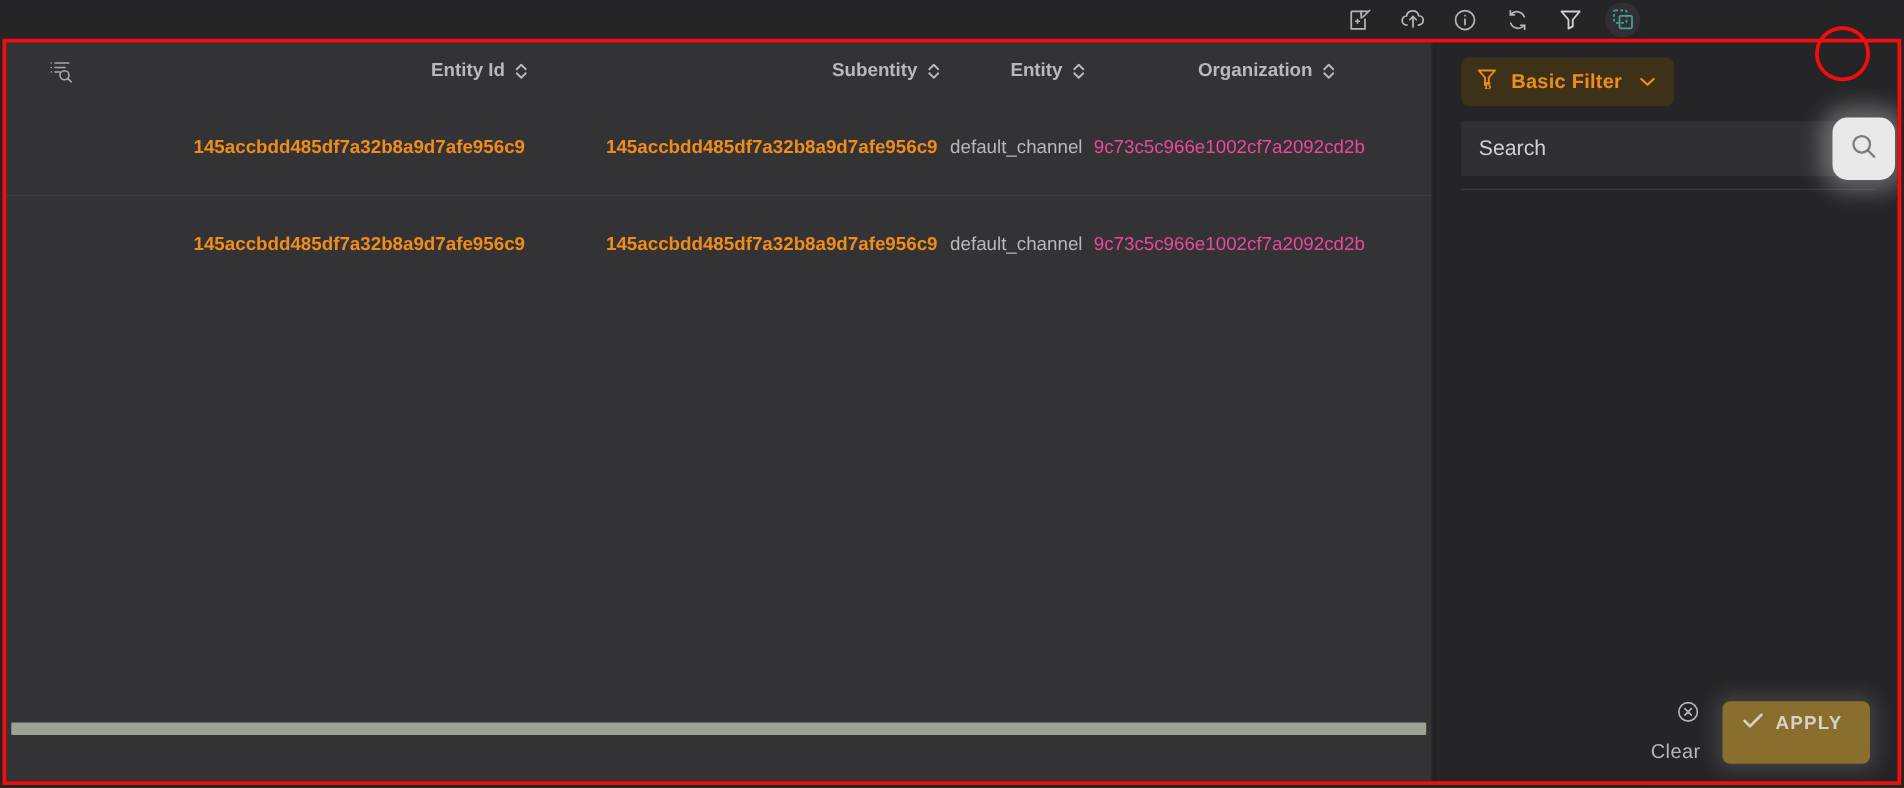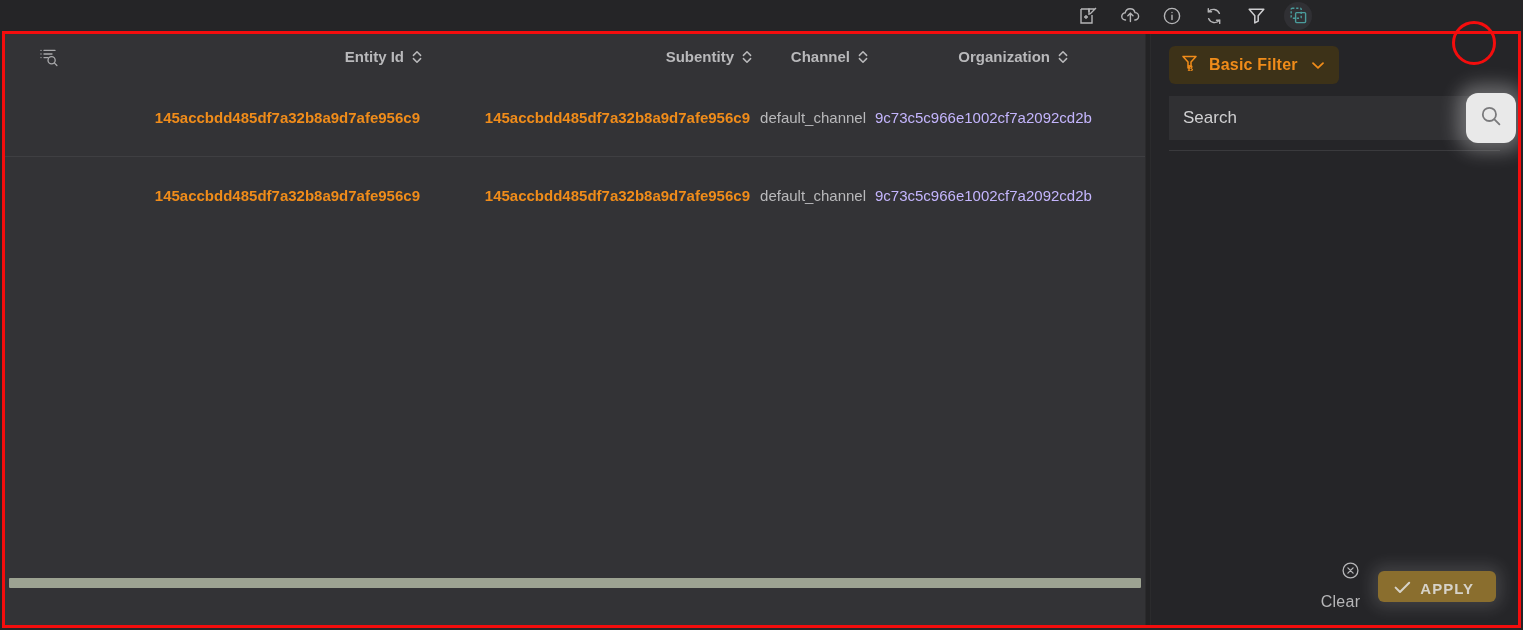--- a/index.html
+++ b/index.html
@@ -68,21 +68,21 @@
   .trow {
     display: flex; align-items: center; height: 77px;
     font-size: 15px; white-space: nowrap;
   }
   .trow + .trow { border-top: 1px solid #3f3f42; }
   .cell { flex: none; display: flex; align-items: center; justify-content: flex-end; padding-right: 3px; text-align: center; }
   .c-pad   { width: 88px; }
   .c-entity{ width: 330px; color: #f08c1a; font-weight: bold; }
   .c-sub   { width: 330px; color: #f08c1a; font-weight: bold; }
   .c-chan  { width: 116px; color: #b9b9bb; font-weight: normal; }
-  .c-org   { width: 276px; color: #c4b5fd; font-weight: normal; justify-content: flex-start; padding-left: 6px; overflow: hidden; }
+  .c-org   { width: 276px; color: #ec4899; font-weight: normal; justify-content: flex-start; padding-left: 6px; overflow: hidden; }
 
   
   .hscroll {
     position: absolute; left: 4px; bottom: 37px; width: 1132px; height: 10px;
     background: #2c2c2e;
   }
   .hscroll-thumb {
     height: 10px; width: 1137px; max-width: 100%; background: #9da392; border-radius: 1px;
   }
 
@@ -135,21 +135,21 @@
     display: flex; align-items: center; justify-content: flex-end;
     gap: 18px; padding-right: 22px;
   }
   .clear-btn {
     display: inline-flex; align-items: flex-end; gap: 9px;
     color: #b6b6b8; font-size: 16px; letter-spacing: .3px; flex-direction: column;
   }
   .apply-btn {
     display: inline-flex; align-items: center; gap: 9px;
     background: #8a6e2e; color: #d6d2c8; border-radius: 6px;
-    padding: 9px 22px 5px 16px; font-size: 15px; font-weight: bold; letter-spacing: 1px;
+    padding: 9px 22px 24px 16px; font-size: 15px; font-weight: bold; letter-spacing: 1px;
     box-shadow: 0 0 16px 6px rgba(255,255,255,.13);
   }
 </style>
 </head>
 <body>
 
 <div id="root">
 
   <div class="smudge"></div>
 
@@ -225,21 +225,21 @@
         <div class="th th-subentity">
           <span>Subentity</span>
           <span class="sortglyph">
             <svg width="12" height="16" viewBox="0 0 12 16" fill="none" stroke="#b9b9bb" stroke-width="1.5" stroke-linecap="round" stroke-linejoin="round">
               <path d="M2.4 6.4L6 2.8l3.6 3.6M2.4 9.6L6 13.2l3.6-3.6"></path>
             </svg>
           </span>
         </div>
 
         <div class="th th-channel">
-          <span>Channel</span>
+          <span>Entity</span>
           <span class="sortglyph">
             <svg width="12" height="16" viewBox="0 0 12 16" fill="none" stroke="#b9b9bb" stroke-width="1.5" stroke-linecap="round" stroke-linejoin="round">
               <path d="M2.4 6.4L6 2.8l3.6 3.6M2.4 9.6L6 13.2l3.6-3.6"></path>
             </svg>
           </span>
         </div>
 
         <div class="th th-organization">
           <span>Organization</span>
           <span class="sortglyph">

